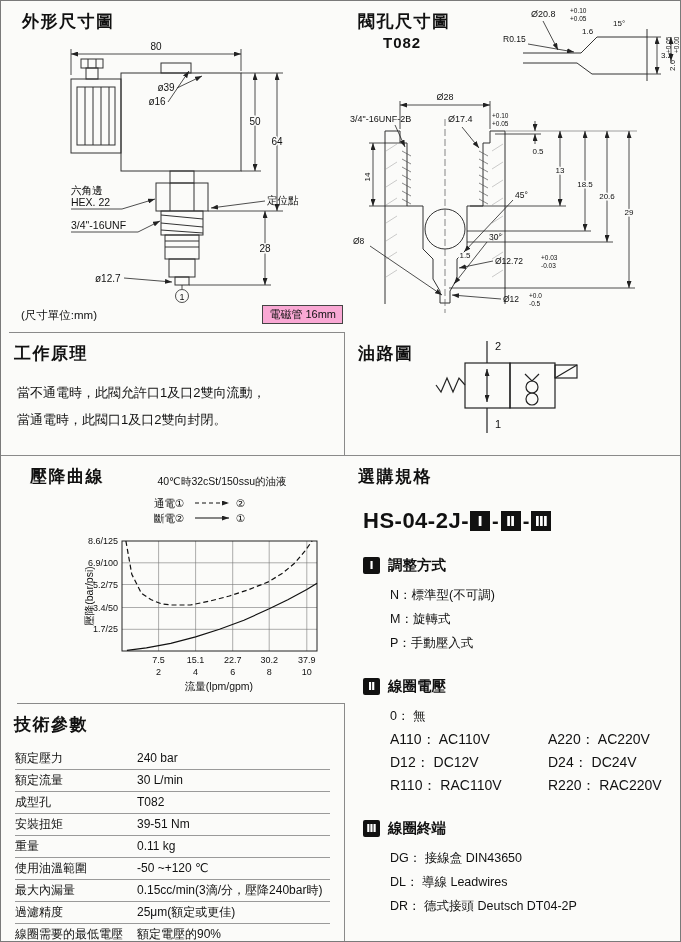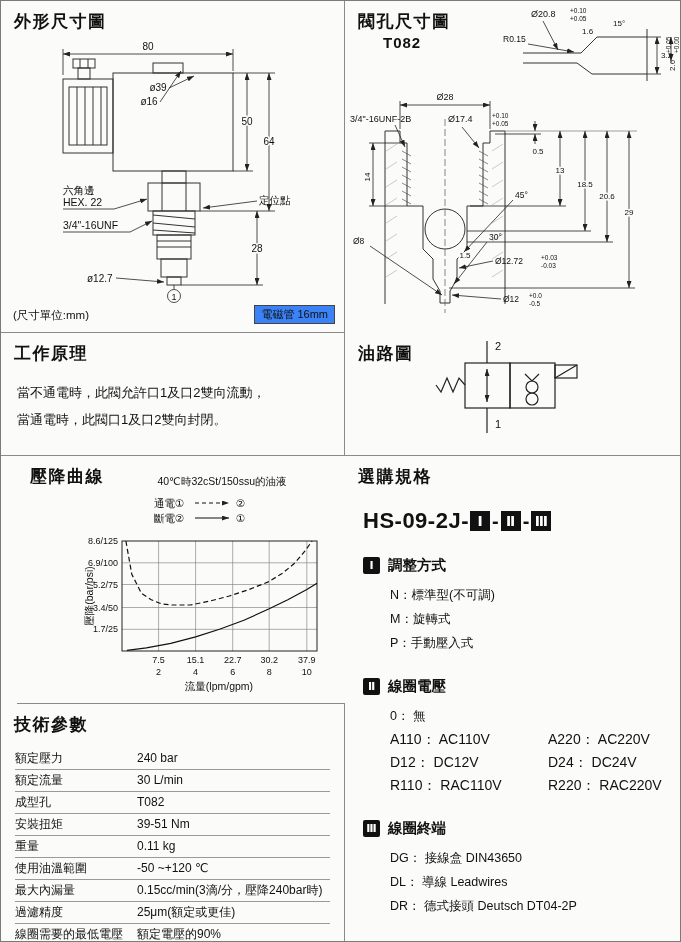--- a/index.html
+++ b/index.html
@@ -1,29 +1,29 @@
 <!DOCTYPE html>
 <html><head>
 <meta charset="utf-8">
 <style>
   * { margin:0; padding:0; box-sizing:border-box; }
   body { background:#d8d8d4; font-family:"Liberation Sans","DejaVu Sans",sans-serif; color:#111; }
   .page { position:relative; width:681px; height:942px; background:#fbfbf9; border:1px solid #7a7a7a; overflow:hidden; margin:0 auto; }
   .panel { position:absolute; background:#fbfbf9; }
   .panel h2 { position:absolute; top:9px; left:13px; z-index:2; font-size:17px; font-weight:bold; letter-spacing:1.5px; }
-  #p-outline  { left:0; top:0; width:344px; height:332px; border-right:1px solid #8a8a8a; border-bottom:1px solid #8a8a8a; }
+  #p-outline  { left:8px; top:0; width:344px; height:332px; border-right:1px solid #8a8a8a; border-bottom:1px solid #8a8a8a; }
   #p-cavity   { left:344px; top:0; width:337px; height:420px; border-bottom:1px solid #8a8a8a; }
   #p-principle{ left:0; top:332px; width:344px; height:123px; border-right:1px solid #8a8a8a; border-bottom:1px solid #8a8a8a; }
   #p-circuit  { left:344px; top:332px; width:337px; height:123px; border-bottom:1px solid #8a8a8a; }
   #p-curve    { left:16px; top:455px; width:344px; height:248px; border-right:1px solid #8a8a8a; border-bottom:1px solid #8a8a8a; }
   #p-specs    { left:0; top:703px; width:344px; height:239px; border-right:1px solid #8a8a8a; }
   #p-ordering { left:344px; top:455px; width:337px; height:487px; }
   .draw { position:absolute; left:0; top:0; }
   .unit-note { position:absolute; left:12px; bottom:9px; font-size:11.5px; z-index:2; }
-  .tube-note { position:absolute; right:9px; bottom:8px; font-size:11px; border:1px solid #444; padding:1px 6px; background:#3b82f6; z-index:2; }
+  .tube-note { position:absolute; right:9px; bottom:8px; font-size:11px; border:1px solid #444; padding:1px 6px; background:#f9a8d4; z-index:2; }
   .t082 { position:absolute; left:38px; top:33px; font-size:15px; font-weight:bold; letter-spacing:1px; z-index:2; }
   .principle-text { padding:46px 16px 0 16px; font-size:13px; line-height:27px; }
   
   text { fill:#111; }
   .dt  { font-size:10px; }
   .dc  { font-size:10.5px; }
   .dts { font-size:8px; }
   .d85 { font-size:8.5px; }
   .d9  { font-size:9px; }
   .tol { font-size:6.5px; }
@@ -344,21 +344,21 @@
           <span class="spec-label">線圈需要的最低電壓</span>
           <span class="spec-value">額定電壓的90%</span>
         </div>
     </div>
   </section>
 
   <section class="panel" id="p-ordering">
     <h2>選購規格</h2>
     <div class="ord-content">
       <div class="model-row">
-        <span class="model-prefix">HS-09-2J-</span>
+        <span class="model-prefix">HS-04-2J-</span>
         <span class="code-box">Ⅰ</span>
         <span class="model-sep">-</span>
         <span class="code-box">Ⅱ</span>
         <span class="model-sep">-</span>
         <span class="code-box">Ⅲ</span>
       </div>
       <div class="ord-section">
         <div class="ord-heading">
           <span class="rn">Ⅰ</span>
           <span>調整方式</span>

